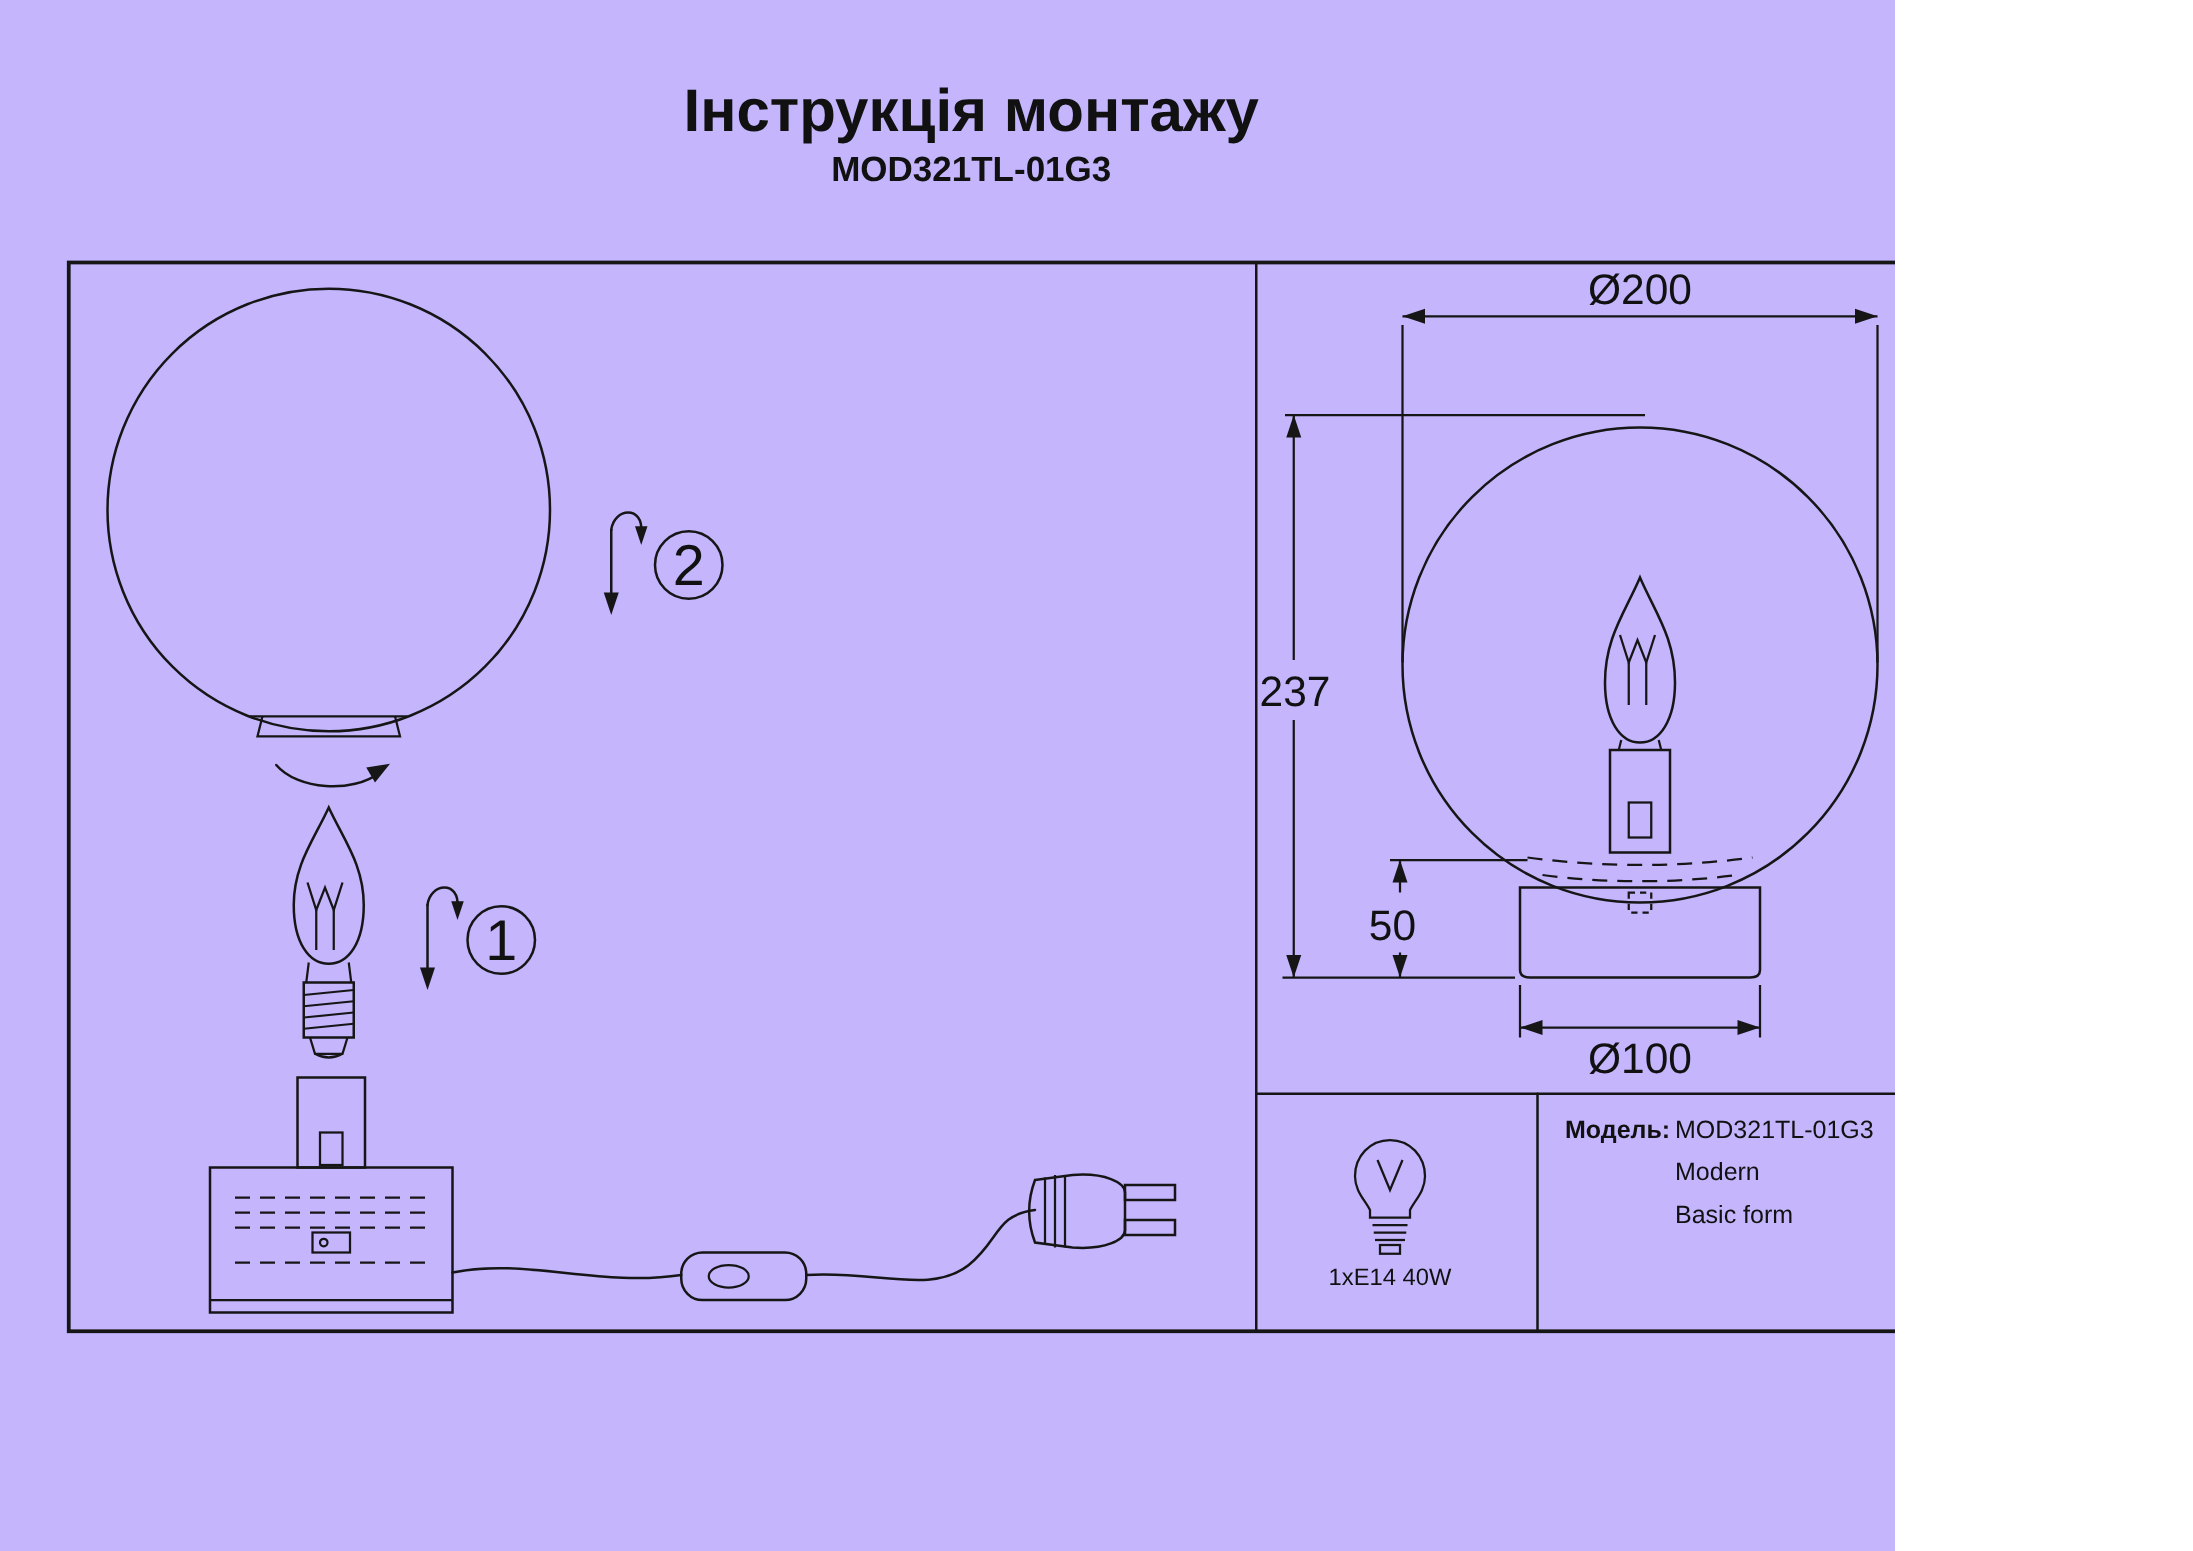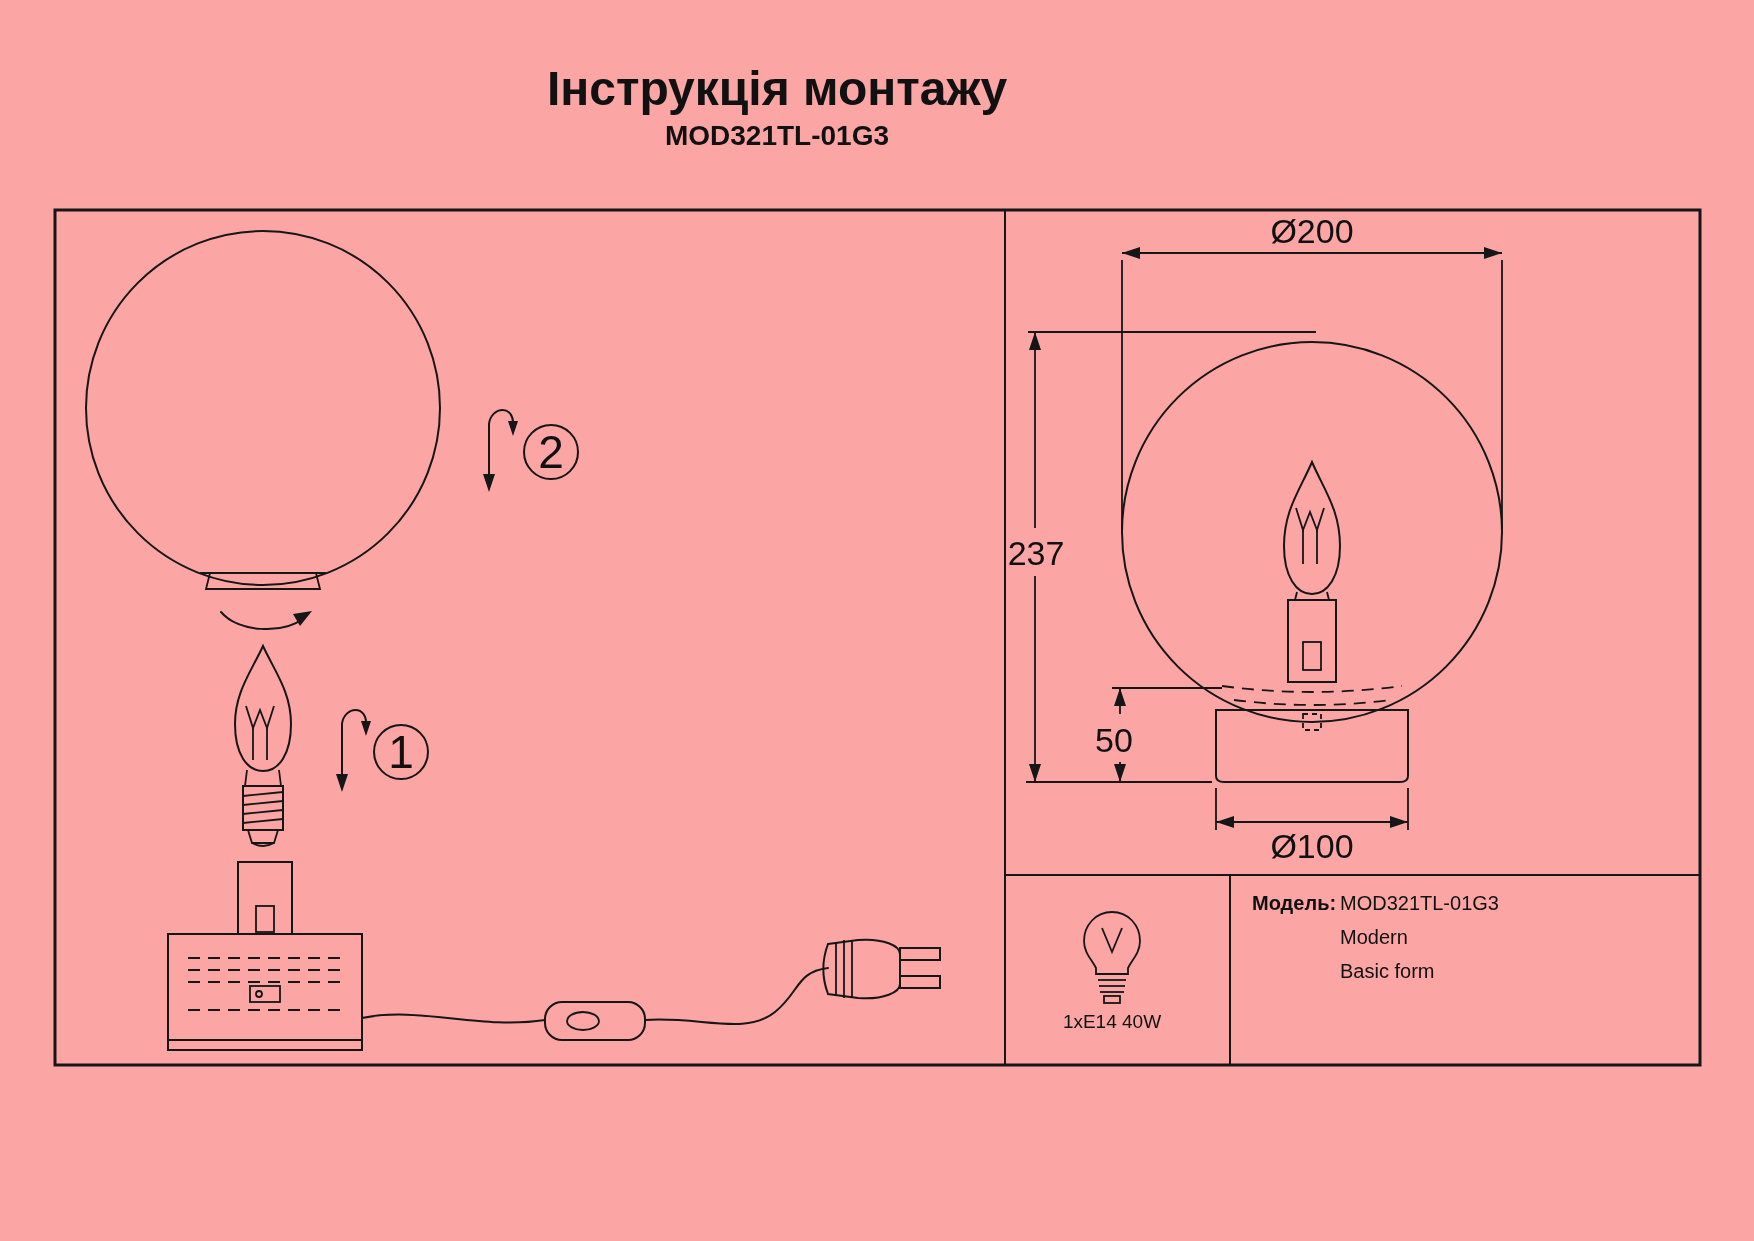--- a/index.html
+++ b/index.html
@@ -1,16 +1,16 @@
 <!DOCTYPE html>
 <html><head>
 <meta charset="utf-8">
 <style>
   html,body{margin:0;padding:0;background:#ffffff;}
-  #page{position:relative;width:1754px;height:1241px;background:#fca5a5;overflow:hidden;
+  #page{position:relative;width:1516px;height:1241px;background:#c4b5fd;overflow:hidden;
         font-family:"Liberation Sans",sans-serif;}
   svg{position:absolute;left:0;top:0;}
   .ln{stroke:#161616;stroke-width:2;fill:none;stroke-linecap:round;}
   .lnthin{stroke:#161616;stroke-width:1.8;fill:none;}
   .dash{stroke:#161616;stroke-width:1.8;fill:none;stroke-dasharray:12 8;}
   .fillb{fill:#161616;stroke:none;}
   .ttl{font-weight:700;font-size:48px;fill:#111;}
   .sub{font-weight:700;font-size:28px;fill:#111;}
   .dim{font-size:34px;fill:#111;}
   .stepnum{font-size:46px;fill:#111;}

